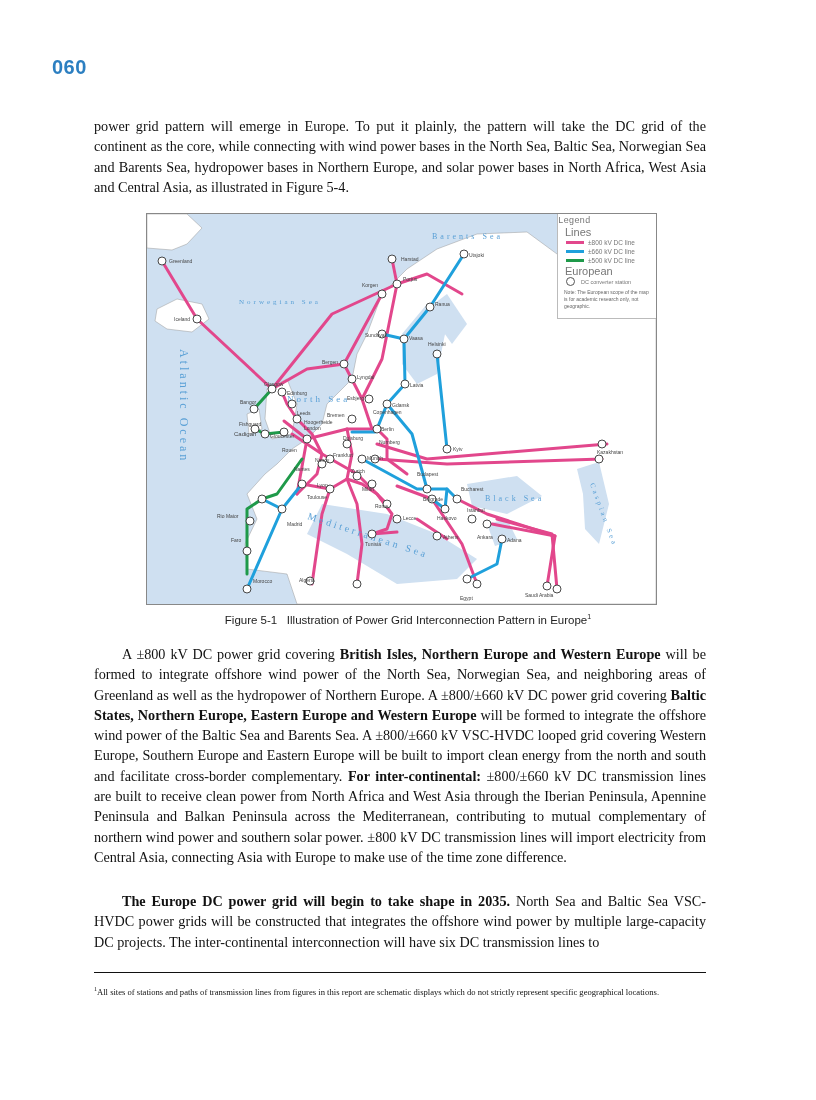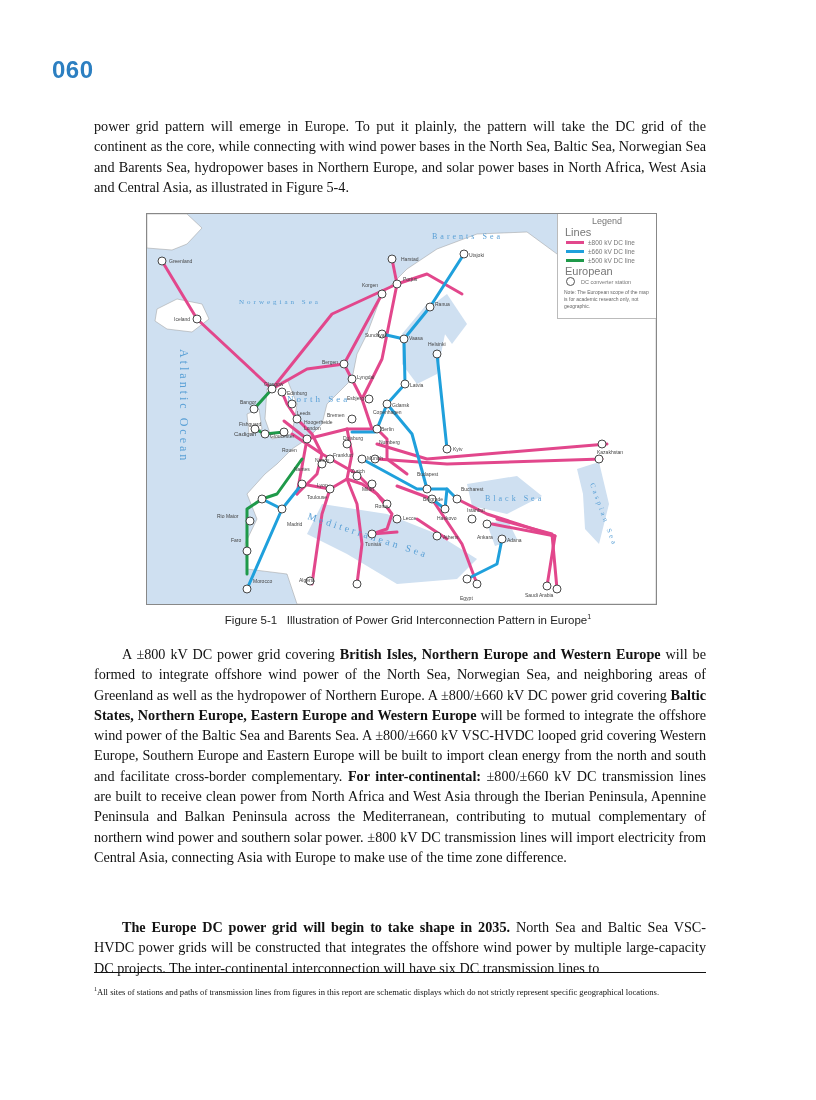--- a/index.html
+++ b/index.html
@@ -1,29 +1,29 @@
 <!DOCTYPE html>
 <html><head>
 <meta charset="utf-8">
 <style>
   html, body { margin: 0; padding: 0; background: #ffffff; }
   body { width: 816px; height: 1100px; position: relative; overflow: hidden; font-family: "Liberation Serif", serif; color: #111; }
-  .page-num { position: absolute; left: 52px; top: 56px; font-family: "Liberation Sans", sans-serif; font-weight: bold; font-size: 24px; color: #2c7fc1; letter-spacing: 0.5px; }
+  .page-num { position: absolute; left: 52px; top: 56px; font-family: "Liberation Sans", sans-serif; font-weight: bold; font-size: 20px; color: #2c7fc1; letter-spacing: 0.5px; }
   .para { position: absolute; left: 94px; width: 612px; font-size: 14.2px; line-height: 20.3px; text-align: justify; }
   .para b { font-weight: bold; }
   .indent { text-indent: 28px; }
   .figure { position: absolute; left: 146px; top: 213px; width: 509px; height: 390px; border: 1px solid #888; background: #cfe0f1; overflow: hidden; }
   .figure svg { display: block; }
   .caption { position: absolute; left: 0; width: 816px; top: 613px; text-align: center; font-family: "Liberation Sans", sans-serif; font-size: 11.5px; color: #222; }
   .caption sup { font-size: 7px; }
   .footnote-rule { position: absolute; left: 94px; top: 972px; width: 612px; height: 1px; background: #111; }
   .footnote { position: absolute; left: 94px; top: 983px; width: 612px; font-size: 8.6px; line-height: 13px; text-align: justify; }
   .footnote sup { font-size: 6px; }
   .legend { position: absolute; right: 0; top: 0; width: 98px; height: 104px; background: #fff; border-left: 1px solid #bbb; border-bottom: 1px solid #bbb; font-family: "Liberation Sans", sans-serif; color: #777; }
-  .legend .ttl { text-align: center; font-size: 9px; margin-top: 2px; }
+  .legend .ttl { font-size: 9px; margin-top: 2px; font-family: Liberation Mono, monospace; }
   .legend .sub { font-size: 11px; margin-left: 7px; }
   .legend .row { display: flex; align-items: center; font-size: 6.5px; margin-left: 8px; height: 9px; }
   .legend .swatch { width: 18px; height: 3px; margin-right: 4px; }
   .legend .note { font-size: 5px; line-height: 7px; margin: 3px 4px 0 6px; color: #666; }
   .legend .stn { display: inline-block; width: 7px; height: 7px; border: 1px solid #555; border-radius: 50%; margin-right: 6px; position: relative; }
   .map-label { font-family: "Liberation Sans", sans-serif; font-size: 5px; fill: #444; }
   .sea-label { font-family: "Liberation Serif", serif; fill: #5aa0d6; letter-spacing: 3px; }
 </style>
 </head>
 <body>
@@ -259,16 +259,16 @@
     <div class="note">Note: The European scope of the map is for academic research only, not geographic.</div>
   </div>
 </div>
 
 <div class="caption">
   <span>Figure 5-1</span>&nbsp;&nbsp;&nbsp;<span>Illustration of Power Grid Interconnection Pattern in Europe</span><sup>1</sup>
 </div>
 
 <p class="para indent" style="top:644px; margin:0;"><span>A ±800 kV DC power grid covering </span><b>British Isles, Northern Europe and Western Europe</b><span> will be formed to integrate offshore wind power of the North Sea, Norwegian Sea, and neighboring areas of Greenland as well as the hydropower of Northern Europe. A ±800/±660 kV DC power grid covering </span><b>Baltic States, Northern Europe, Eastern Europe and Western Europe</b><span> will be formed to integrate the offshore wind power of the Baltic Sea and Barents Sea. A ±800/±660 kV VSC-HVDC looped grid covering Western Europe, Southern Europe and Eastern Europe will be built to import clean energy from the north and south and facilitate cross-border complementary. </span><b>For inter-continental:</b><span> ±800/±660 kV DC transmission lines are built to receive clean power from North Africa and West Asia through the Iberian Peninsula, Apennine Peninsula and Balkan Peninsula across the Mediterranean, contributing to mutual complementary of northern wind power and southern solar power. ±800 kV DC transmission lines will import electricity from Central Asia, connecting Asia with Europe to make use of the time zone difference.</span></p>
 
-<p class="para indent" style="top:917px; margin:0;"><b>The Europe DC power grid will begin to take shape in 2035.</b><span> North Sea and Baltic Sea VSC-HVDC power grids will be constructed that integrates the offshore wind power by multiple large-capacity DC projects. The inter-continental interconnection will have six DC transmission lines to</span></p>
+<p class="para indent" style="top:891px; margin:0;"><b>The Europe DC power grid will begin to take shape in 2035.</b><span> North Sea and Baltic Sea VSC-HVDC power grids will be constructed that integrates the offshore wind power by multiple large-capacity DC projects. The inter-continental interconnection will have six DC transmission lines to</span></p>
 
 <div class="footnote-rule"></div>
 <p class="footnote" style="margin:0;"><sup>1</sup><span>All sites of stations and paths of transmission lines from figures in this report are schematic displays which do not strictly represent specific geographical locations.</span></p>
 
 </body></html>

